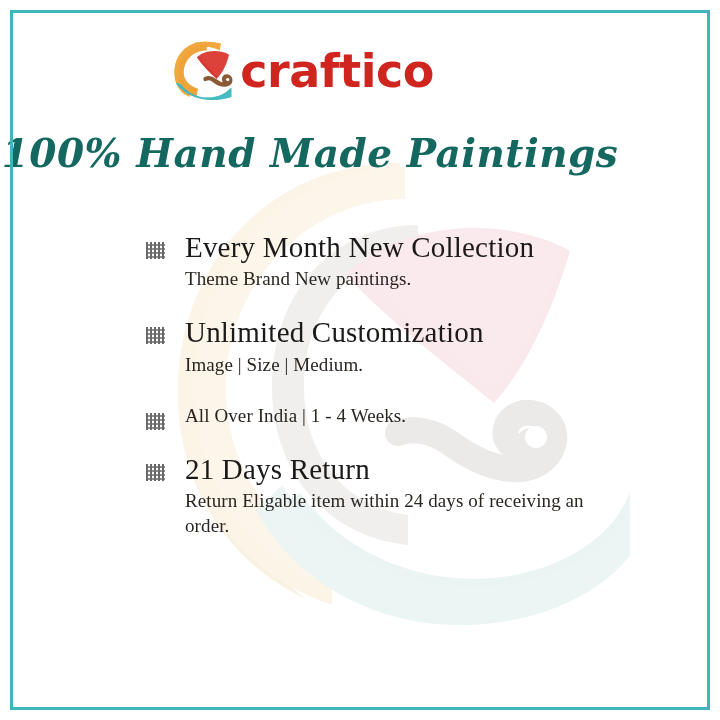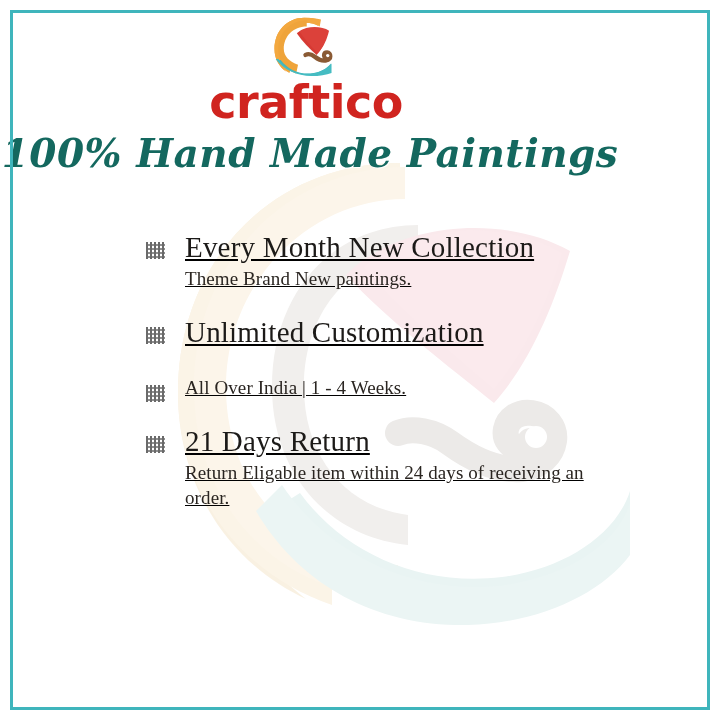--- a/index.html
+++ b/index.html
@@ -52,21 +52,20 @@
   #logo-lockup {
     position: absolute;
     left: 0;
     top: 34px;
     width: 606px;
     height: 70px;
     display: flex;
     align-items: center;
     justify-content: center;
     z-index: 10;
-    flex-direction: column;
   }
   #logo-mark {
     width: 62px;
     height: 62px;
     flex: 0 0 auto;
   }
   #logo-mark svg { display: block; width: 100%; height: 100%; }
   #logo-word {
     font-family: "DejaVu Sans", "Liberation Sans", sans-serif;
     font-weight: bold;
@@ -100,21 +99,20 @@
   #features {
     position: absolute;
     left: 146px;
     top: 232px;
     width: 470px;
     z-index: 10;
   }
   .feature {
     position: relative;
     margin-bottom: 26px;
-    text-decoration: underline;
   }
   .feature:last-child { margin-bottom: 17px; }
 
   .bullet {
     position: absolute;
     left: 0;
     top: 10px;
     width: 19px;
     height: 17px;
     background-color: #ffffff;
@@ -200,20 +198,21 @@
       <div class="feature-body">
         <div class="feature-title">Every Month New Collection</div>
         <div class="feature-sub">Theme Brand New paintings.</div>
       </div>
     </div>
 
     <div class="feature">
       <span class="bullet"></span>
       <div class="feature-body">
         <div class="feature-title">Unlimited Customization</div>
+        <div class="feature-sub">Image | Size | Medium.</div>
       </div>
     </div>
 
     <div class="feature">
       <span class="bullet"></span>
       <div class="feature-body">
         <div class="feature-sub">All Over India | 1 - 4 Weeks.</div>
       </div>
     </div>
 

